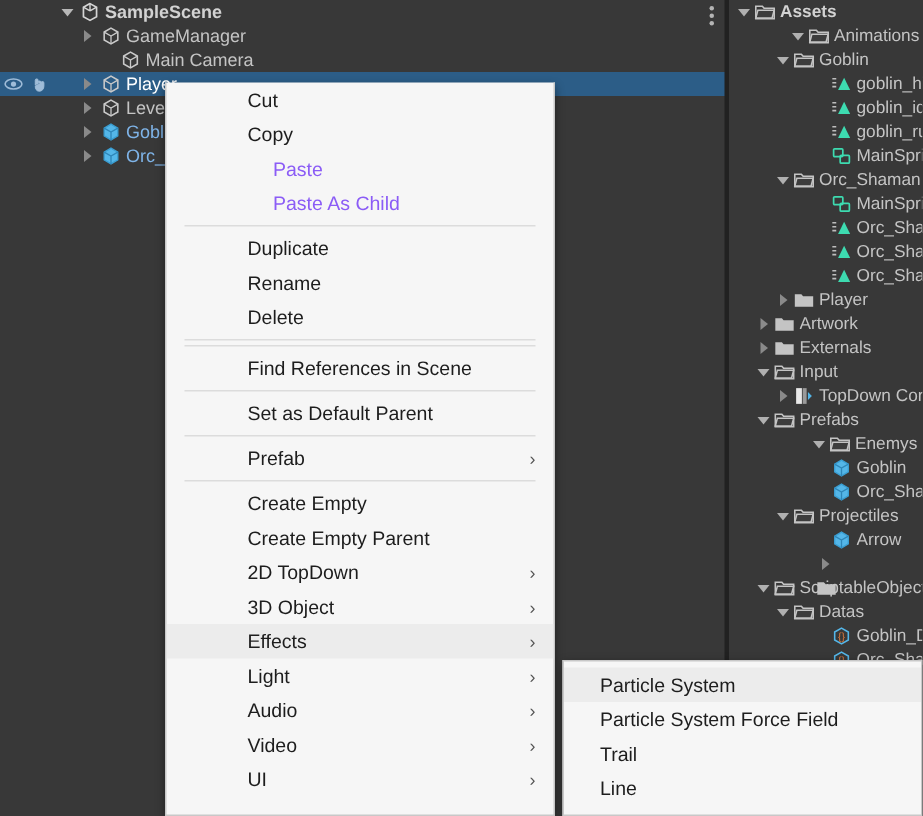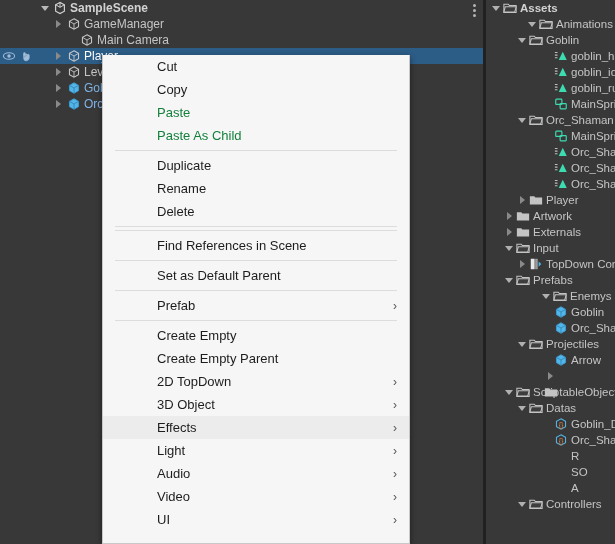--- a/index.html
+++ b/index.html
@@ -67,31 +67,31 @@
   }
   .prow.bold .plabel { color:#d2d2d2; font-weight:bold; }
   .ptw { width:12px; height:16px; display:flex; align-items:center; justify-content:center; flex:none; }
   .ptw .ar-r { width:0;height:0;border-left:5px solid #8a8a8a;border-top:4px solid transparent;border-bottom:4px solid transparent; }
   .ptw .ar-d { width:0;height:0;border-top:5px solid #b0b0b0;border-left:4px solid transparent;border-right:4px solid transparent; }
   .picon { width:16px; height:16px; display:flex; align-items:center; justify-content:center; flex:none; }
   .plabel { margin-left:2px; overflow:hidden; }
 
   
   #ctx {
-    position:absolute; left:102px; top:55px; width:308px; height:489px;
+    position:absolute; left:110px; top:55px; width:260px; height:489px;
     background:#f6f6f6;
     border:1px solid #c8c8c8; border-top:none;
     box-shadow:0 2px 6px rgba(0,0,0,0.45);
     overflow:hidden;
   }
   .mi {
     position:relative; height:23px; display:flex; align-items:center;
     font-size:13px; color:#1d1d1d; padding-left:54px; padding-right:14px;
   }
-  .mi.disabled { color:#15803d; }
+  .mi.disabled { color:#8b5cf6;margin-left:17px; }
   .mi.hl { background:#ececec; }
   .mi .sub-ar {
     position:absolute; right:12px; top:50%; transform:translateY(-50%);
     font-size:12px; color:#555; line-height:1;
   }
   .sep { height:1px; background:#dcdcdc; margin:3px 12px; }
 
   
   #submenu {
     position:absolute; left:375px; top:440px; width:240px; height:104px;
@@ -664,14 +664,30 @@
           <span>Video</span>
           <span class="sub-ar">›</span>
         </div>
         <div class="mi">
           <span>UI</span>
           <span class="sub-ar">›</span>
         </div>
       </div>
   </div>
 
+  <div id="submenu">
+    <div id="submenu-items">
+        <div class="smi hl">
+          <span>Particle System</span>
+        </div>
+        <div class="smi">
+          <span>Particle System Force Field</span>
+        </div>
+        <div class="smi">
+          <span>Trail</span>
+        </div>
+        <div class="smi">
+          <span>Line</span>
+        </div>
+      </div>
+  </div>
 
 </div>
 
 </body></html>

